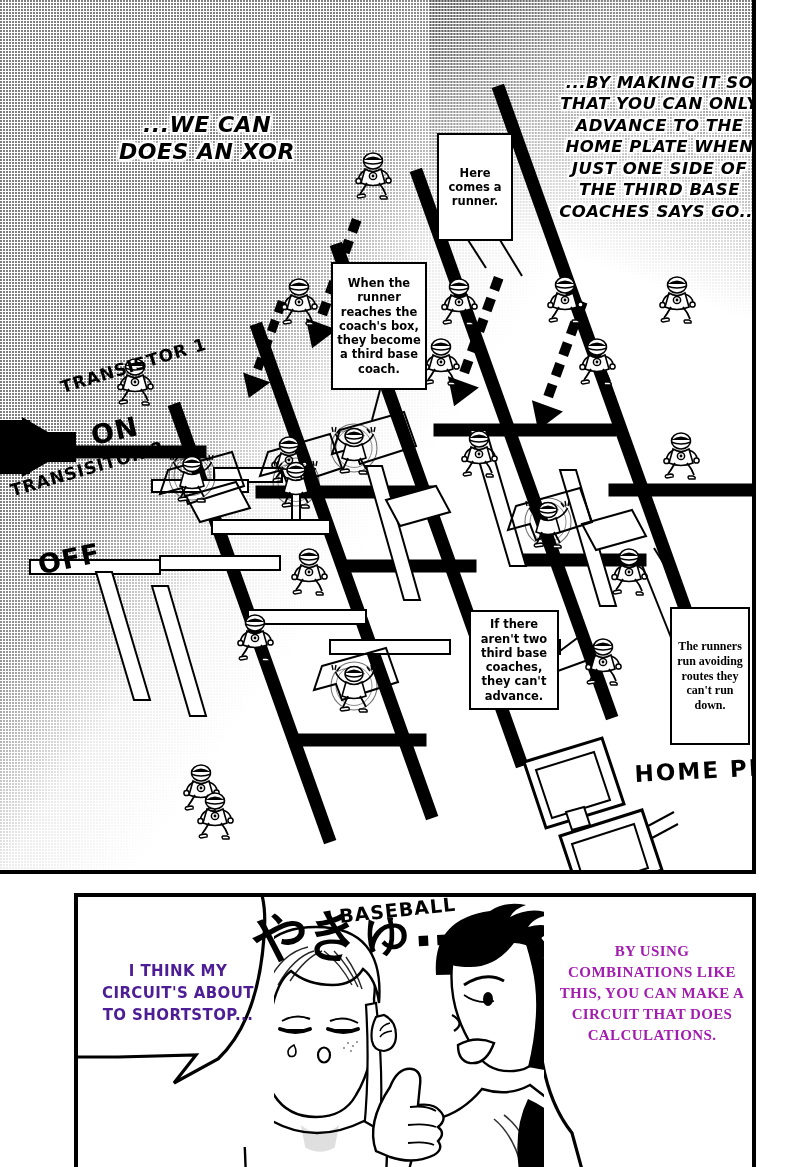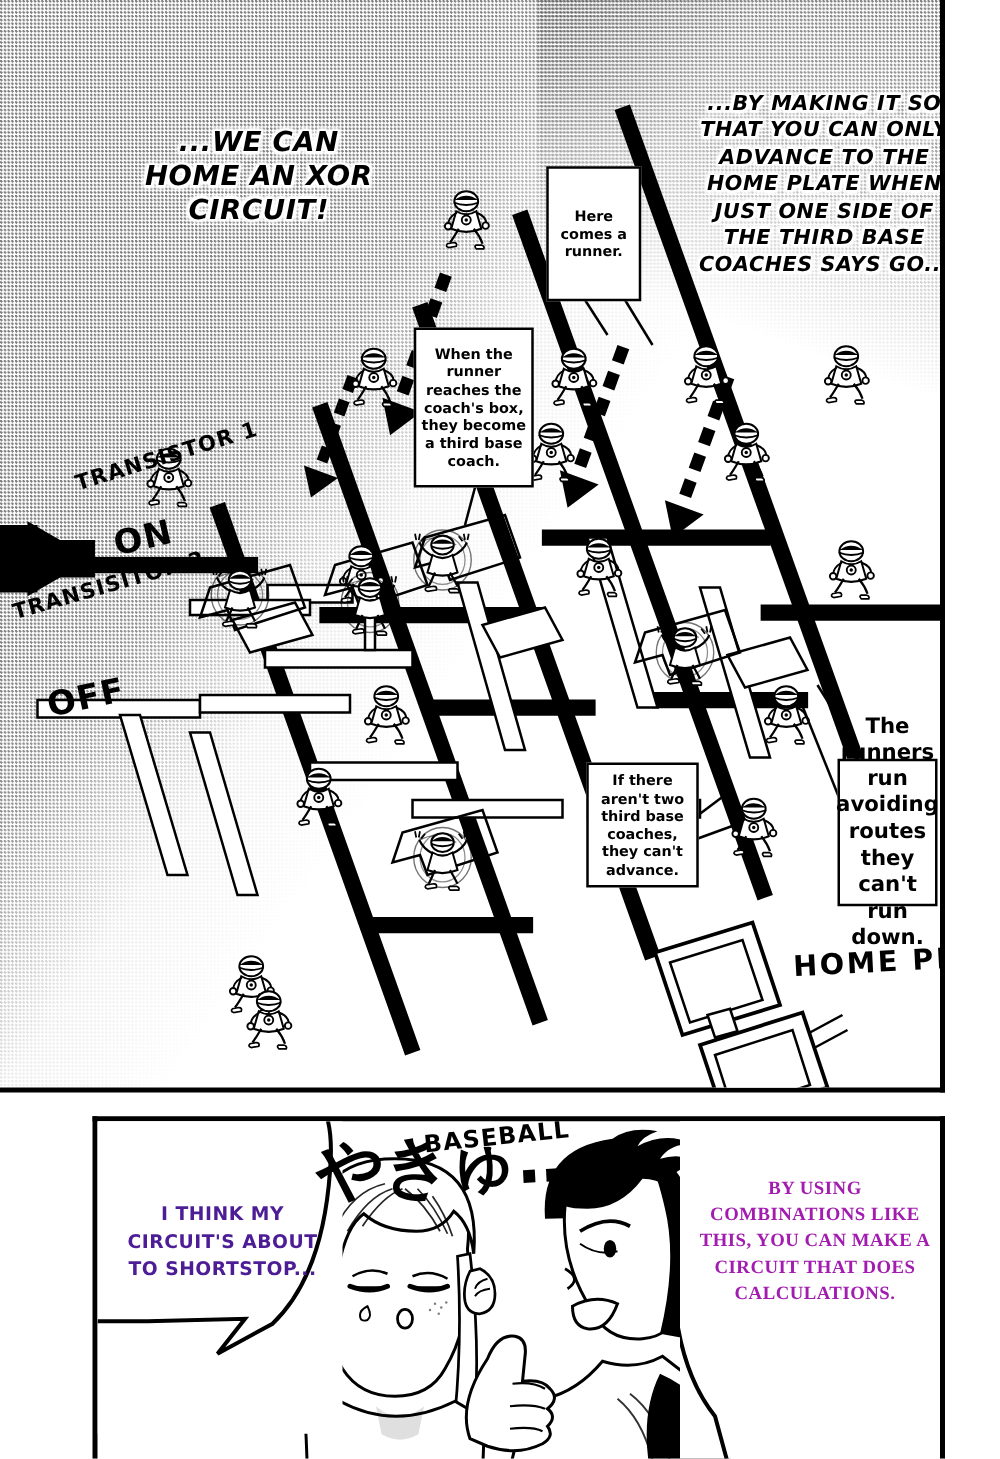--- a/index.html
+++ b/index.html
@@ -28,33 +28,33 @@
   svg{display:block;}
   .artsvg{position:absolute;left:0;top:0;}
 
   
   .bigline{position:absolute;font-family:"DejaVu Sans",sans-serif;font-weight:bold;font-style:italic;
            color:#000;text-align:center;line-height:1.22;letter-spacing:.5px;
            text-shadow:
              2px 0 2px #fff,-2px 0 2px #fff,0 2px 2px #fff,0 -2px 2px #fff,
              2px 2px 2px #fff,-2px 2px 2px #fff,2px -2px 2px #fff,-2px -2px 2px #fff,
              0 0 5px #fff,0 0 7px #fff;}
-  #caption-xor{left:92px;top:102px;width:230px;font-size:22px;}
+  #caption-xor{left:92px;top:112px;width:230px;font-size:22px;}
   #caption-xor .hl{font-weight:bold;}
   #caption-advance{left:552px;top:72px;width:215px;font-size:16.5px;line-height:1.30;}
 
   
   .narrabox{position:absolute;box-sizing:border-box;background:#fff;border:2.5px solid #000;
             font-family:"DejaVu Sans",sans-serif;font-weight:bold;color:#000;
             text-align:center;display:flex;align-items:center;justify-content:center;
             line-height:1.24;}
   #box-runner{left:437px;top:133px;width:76px;height:108px;font-size:11.5px;padding:2px 4px;}
   #box-coachbox{left:331px;top:262px;width:96px;height:128px;font-size:11.5px;padding:2px 4px;}
   #box-twocoaches{left:456px;top:610px;width:90px;height:100px;font-size:11.5px;padding:2px 4px;margin-left:13px;}
-  #box-avoidroutes{left:670px;top:607px;width:80px;height:118px;font-size:17px;padding:2px 4px;}
+  #box-avoidroutes{left:670px;top:607px;width:80px;height:138px;font-size:12px;padding:2px 4px;font-family:Liberation Serif, serif;}
 
   
   .hand{position:absolute;font-family:"DejaVu Sans",sans-serif;font-weight:bold;color:#000;
         white-space:nowrap;}
   #label-t1{left:58px;top:378px;font-size:17px;transform:rotate(-17deg);transform-origin:left top;letter-spacing:1px;}
   #label-on{left:88px;top:421px;font-size:27px;transform:rotate(-13deg);transform-origin:left top;letter-spacing:1px;}
   #label-t2{left:8px;top:481px;font-size:17px;transform:rotate(-16deg);transform-origin:left top;letter-spacing:1px;}
   #label-off{left:35px;top:550px;font-size:27px;transform:rotate(-12deg);transform-origin:left top;letter-spacing:1px;}
   #label-homeplate{left:634px;top:762px;font-size:23px;line-height:1.1;letter-spacing:2px;
                    transform:rotate(-3deg);transform-origin:left top;}
@@ -254,22 +254,21 @@
         <path d="M380 390 L372 420"></path>
         <path d="M548 660 L580 636"></path>
           <path d="M544 676 L588 660"></path>
         <path d="M672 640 L640 560"></path>
           <path d="M690 606 L654 548"></path>
       </g>
     </svg>
 
     <div class="bigline" id="caption-xor">
       <div>...WE CAN</div>
-      <div><span>HOME AN </span><span class="hl">XOR</span></div>
-      <div>CIRCUIT!</div>
+      <div><span>DOES AN </span><span class="hl">XOR</span></div>
     </div>
 
     <div class="bigline" id="caption-advance">...BY MAKING IT SO THAT YOU CAN ONLY ADVANCE TO THE HOME PLATE WHEN JUST ONE SIDE OF THE THIRD BASE COACHES SAYS GO...</div>
 
     <div class="narrabox" id="box-runner">Here comes a runner.</div>
     <div class="narrabox" id="box-coachbox">When the runner reaches the coach's box, they become a third base coach.</div>
     <div class="narrabox" id="box-twocoaches">If there aren't two third base coaches, they can't advance.</div>
     <div class="narrabox" id="box-avoidroutes">The runners run avoiding routes they can't run down.</div>
 
     <div class="hand" id="label-t1">TRANSISTOR 1</div>

